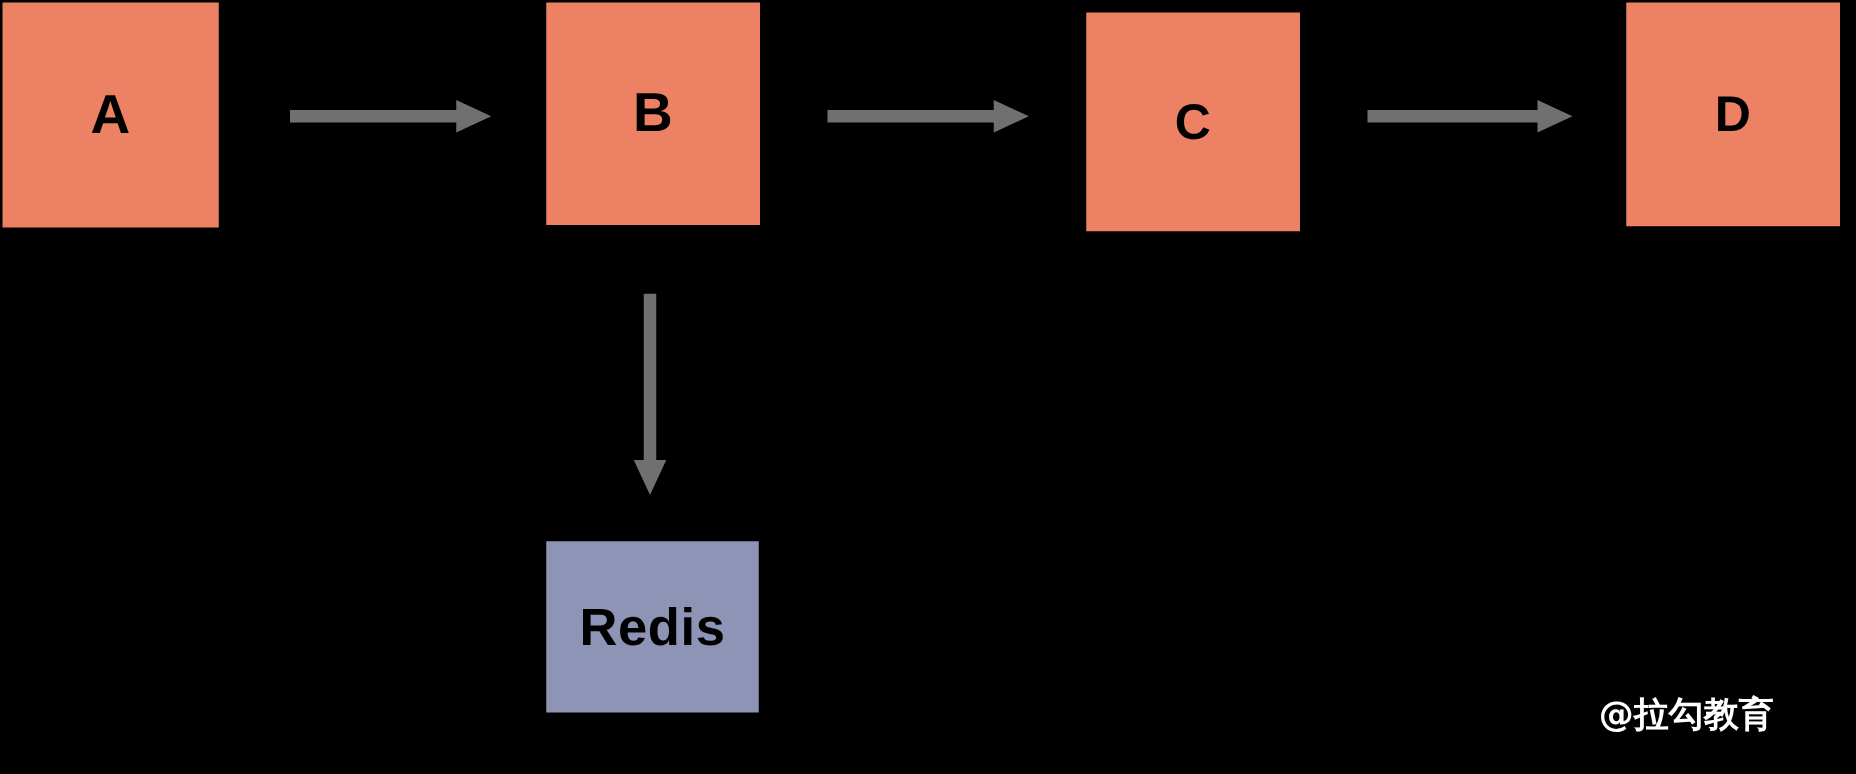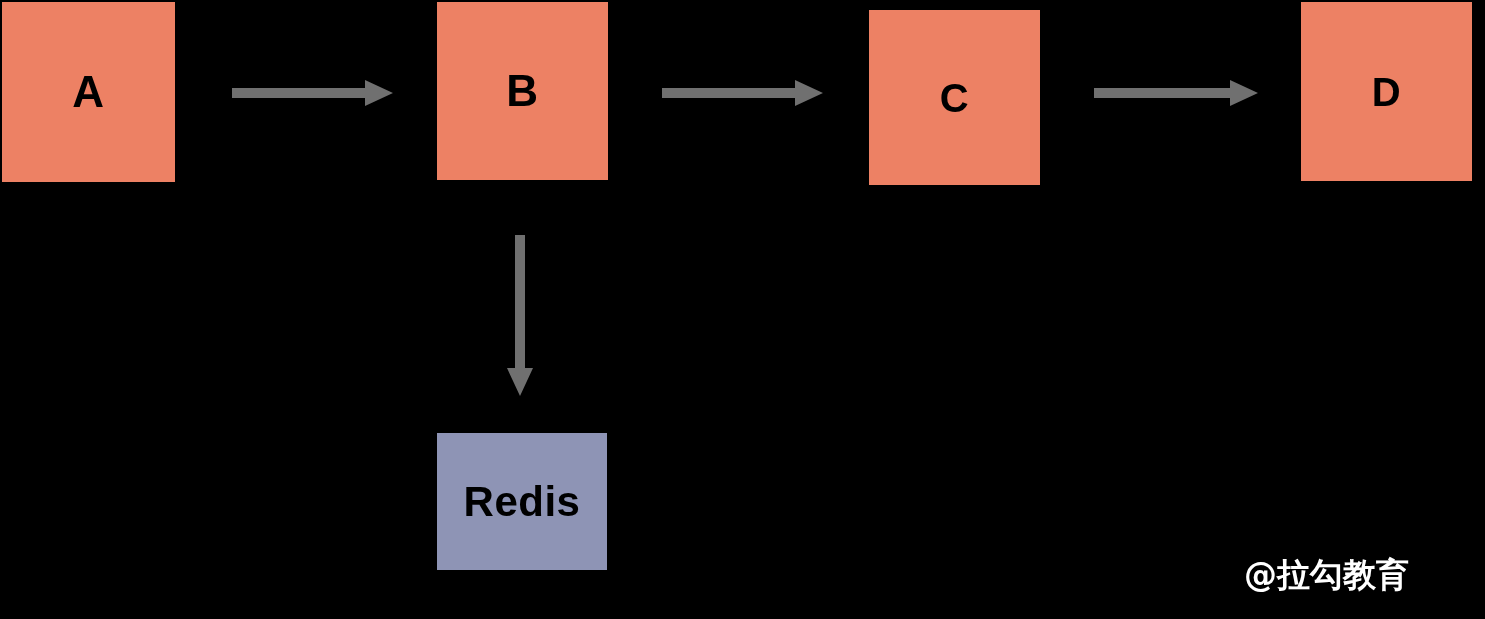--- a/index.html
+++ b/index.html
@@ -80,15 +80,15 @@
       <svg width="164" height="26" viewBox="0 0 164 26">
         <polygon points="0,8 136,8 136,0 164,13 136,26 136,18 0,18" fill="#707070"></polygon>
       </svg>
     </div>
   <div class="arrow" style="left: 507px; top: 235px; width: 26px; height: 161px;">
       <svg width="26" height="161" viewBox="0 0 26 161">
         <polygon points="8,0 8,133 0,133 13,161 26,133 18,133 18,0" fill="#707070"></polygon>
       </svg>
     </div>
 
-  <div class="watermark" style="left: 1244px; top: 553px; color: rgb(255, 255, 255); font-size: 33px;">@拉勾教育</div>
+  <div class="watermark" style="left: 1279px; top: 553px; color: rgb(255, 255, 255); font-size: 28px;">@拉勾教育</div>
 
 </div>
 
 </body></html>

